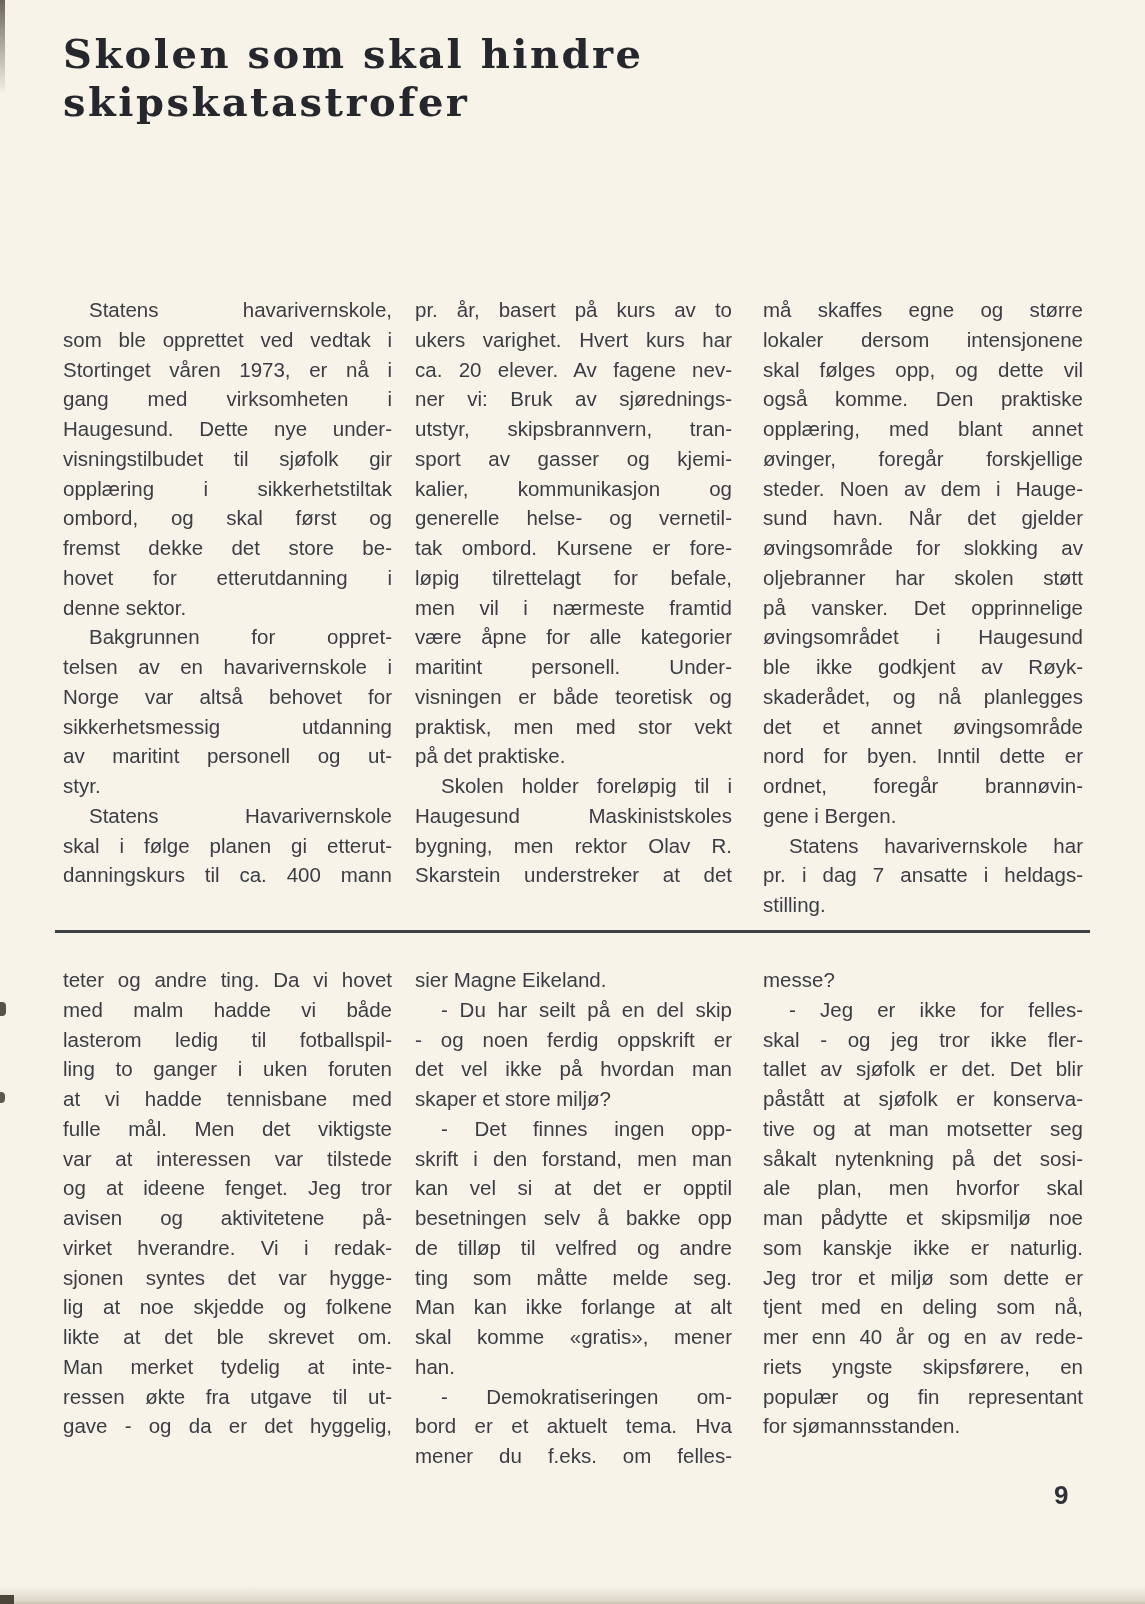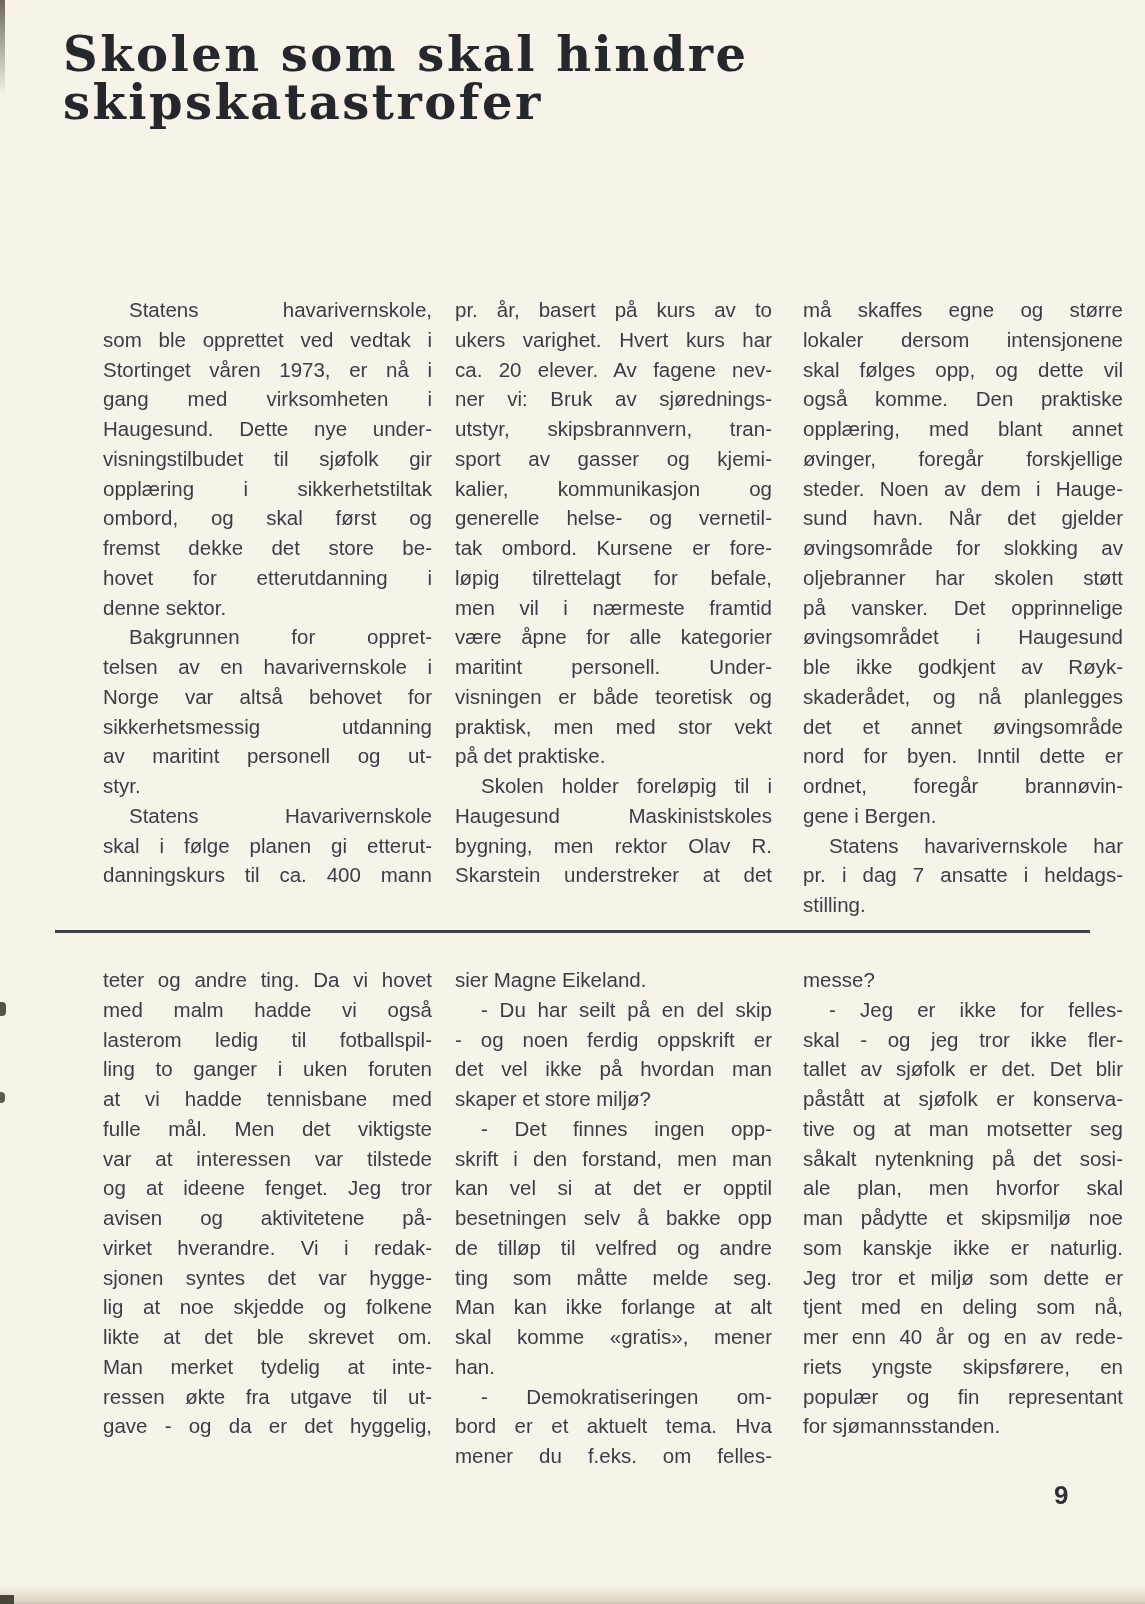--- a/index.html
+++ b/index.html
@@ -7,30 +7,30 @@
     width: 1145px; height: 1604px;
     background: #f7f3e8;
     font-family: "Liberation Sans", sans-serif;
     overflow: hidden;
   }
   .page { position: relative; width: 1145px; height: 1604px; background: #f7f3e8; }
 
   .title {
     position: absolute; left: 63px; top: 30px; margin: 0;
     font-family: "DejaVu Serif", serif;
-    font-weight: bold; font-size: 48px; line-height: 48px;
+    font-weight: bold; font-size: 40px; line-height: 48px;
     letter-spacing: 2.5px; color: #26262d;
   }
   .title .tl { display: block; }
 
   .article { position: absolute; left: 63px; display: flex; color: #3c3c44; }
   .article.top { top: 295px; }
   .article.bottom { top: 965px; }
   .col { font-size: 20.5px; }
-  .col:nth-child(1) { width: 329px; margin-right: 23px; margin-left: 40px; }
+  .col:nth-child(1) { width: 329px; margin-right: 23px; }
   .col:nth-child(2) { width: 317px; margin-right: 31px; }
   .col:nth-child(3) { width: 320px; }
   .para { margin: 0; }
   .line {
     line-height: 29.75px; height: 29.75px; overflow: hidden;
     text-align: justify; text-align-last: justify;
     white-space: nowrap0;
   }
   .line.pend { text-align-last: left; }
   .line.ind { text-indent: 26px; }
@@ -156,21 +156,21 @@
         </div>
       </div>
     </div>
 
   <div class="divider"></div>
 
   <div class="article bottom">
       <div class="col">
         <div class="para">
           <div class="line">teter og andre ting. Da vi hovet</div>
-          <div class="line">med malm hadde vi også</div>
+          <div class="line">med malm hadde vi både</div>
           <div class="line">lasterom ledig til fotballspil-</div>
           <div class="line">ling to ganger i uken foruten</div>
           <div class="line">at vi hadde tennisbane med</div>
           <div class="line">fulle mål. Men det viktigste</div>
           <div class="line">var at interessen var tilstede</div>
           <div class="line">og at ideene fenget. Jeg tror</div>
           <div class="line">avisen og aktivitetene på-</div>
           <div class="line">virket hverandre. Vi i redak-</div>
           <div class="line">sjonen syntes det var hygge-</div>
           <div class="line">lig at noe skjedde og folkene</div>

